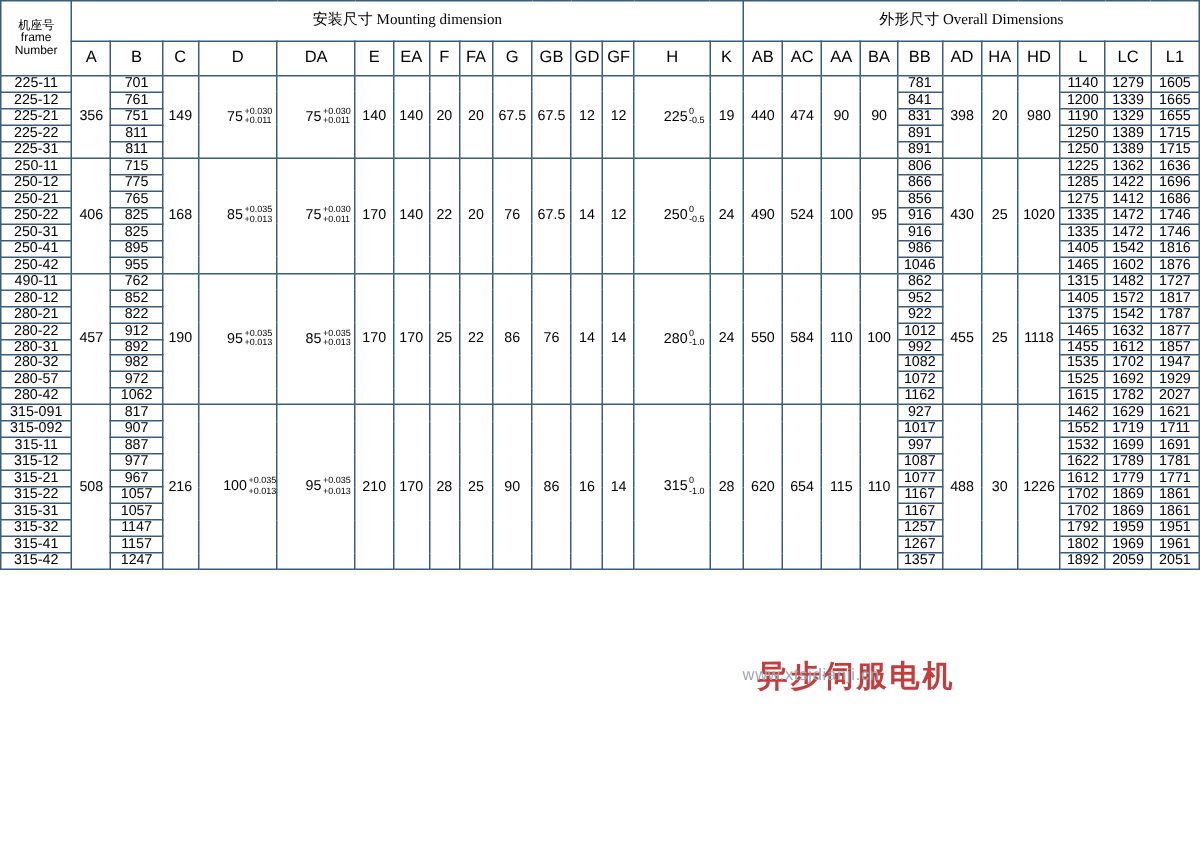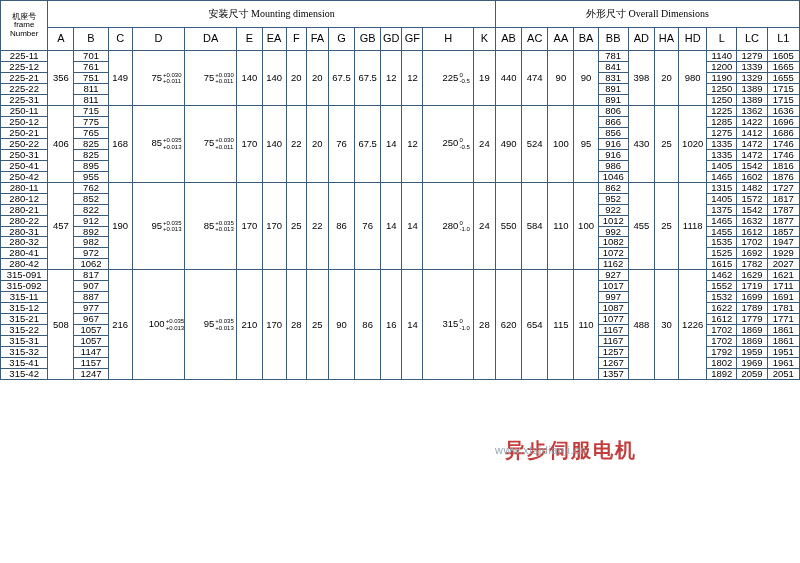--- a/index.html
+++ b/index.html
@@ -316,21 +316,21 @@
         </tr>
         <tr>
           <td class="cell-frame">250-42</td>
           <td class="cell-blue">955</td>
           <td class="cell-blue">1046</td>
           <td class="cell-blue">1465</td>
           <td class="cell-blue">1602</td>
           <td class="cell-blue">1876</td>
         </tr>
         <tr class="grp-top">
-          <td class="cell-frame">280-11</td>
+          <td class="cell-frame">490-11</td>
           <td class="cell-num" rowspan="8">457</td>
           <td class="cell-blue">762</td>
           <td class="cell-num" rowspan="8">190</td>
           <td class="cell-num" rowspan="8"><span class="tol"><span class="base">95</span><span class="frac"><span class="up">+0.035</span><span class="lo">+0.013</span></span></span></td>
           <td class="cell-num" rowspan="8"><span class="tol"><span class="base">85</span><span class="frac"><span class="up">+0.035</span><span class="lo">+0.013</span></span></span></td>
           <td class="cell-num" rowspan="8">170</td>
           <td class="cell-num" rowspan="8">170</td>
           <td class="cell-num" rowspan="8">25</td>
           <td class="cell-num" rowspan="8">22</td>
           <td class="cell-num" rowspan="8">86</td>
@@ -385,21 +385,21 @@
         </tr>
         <tr>
           <td class="cell-frame">280-32</td>
           <td class="cell-blue">982</td>
           <td class="cell-blue">1082</td>
           <td class="cell-blue">1535</td>
           <td class="cell-blue">1702</td>
           <td class="cell-blue">1947</td>
         </tr>
         <tr>
-          <td class="cell-frame">280-41</td>
+          <td class="cell-frame">280-57</td>
           <td class="cell-blue">972</td>
           <td class="cell-blue">1072</td>
           <td class="cell-blue">1525</td>
           <td class="cell-blue">1692</td>
           <td class="cell-blue">1929</td>
         </tr>
         <tr>
           <td class="cell-frame">280-42</td>
           <td class="cell-blue">1062</td>
           <td class="cell-blue">1162</td>

